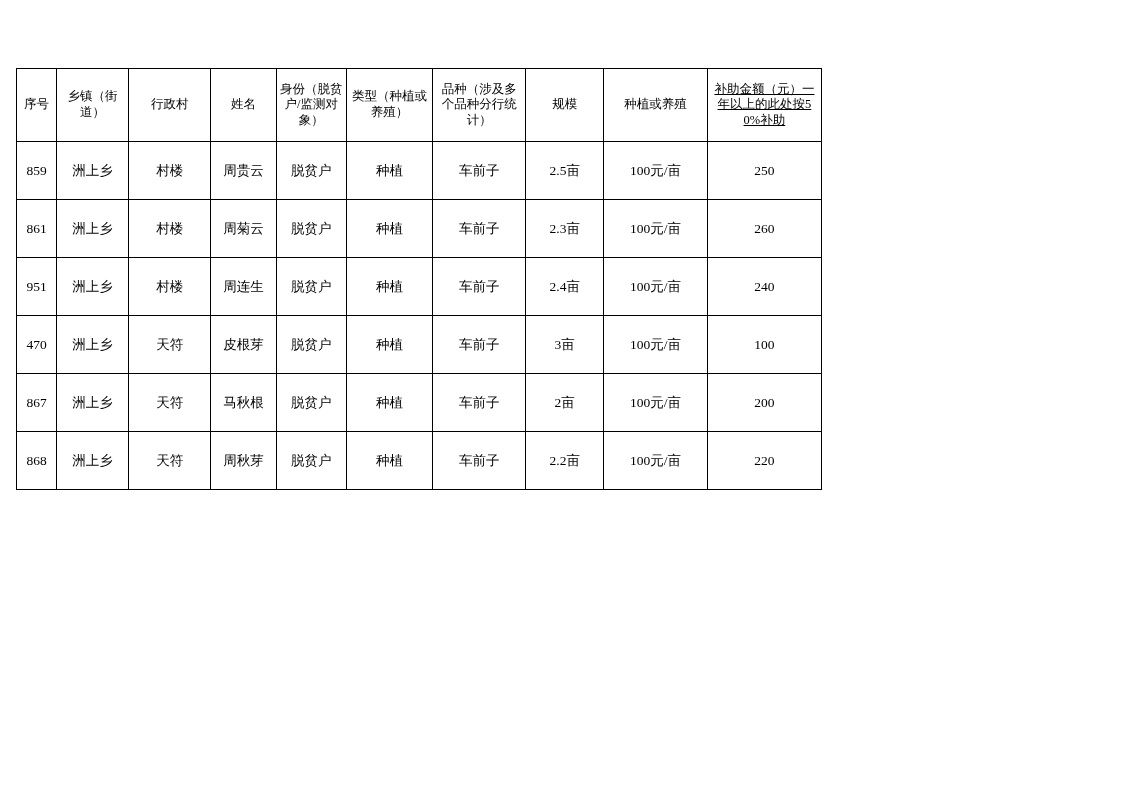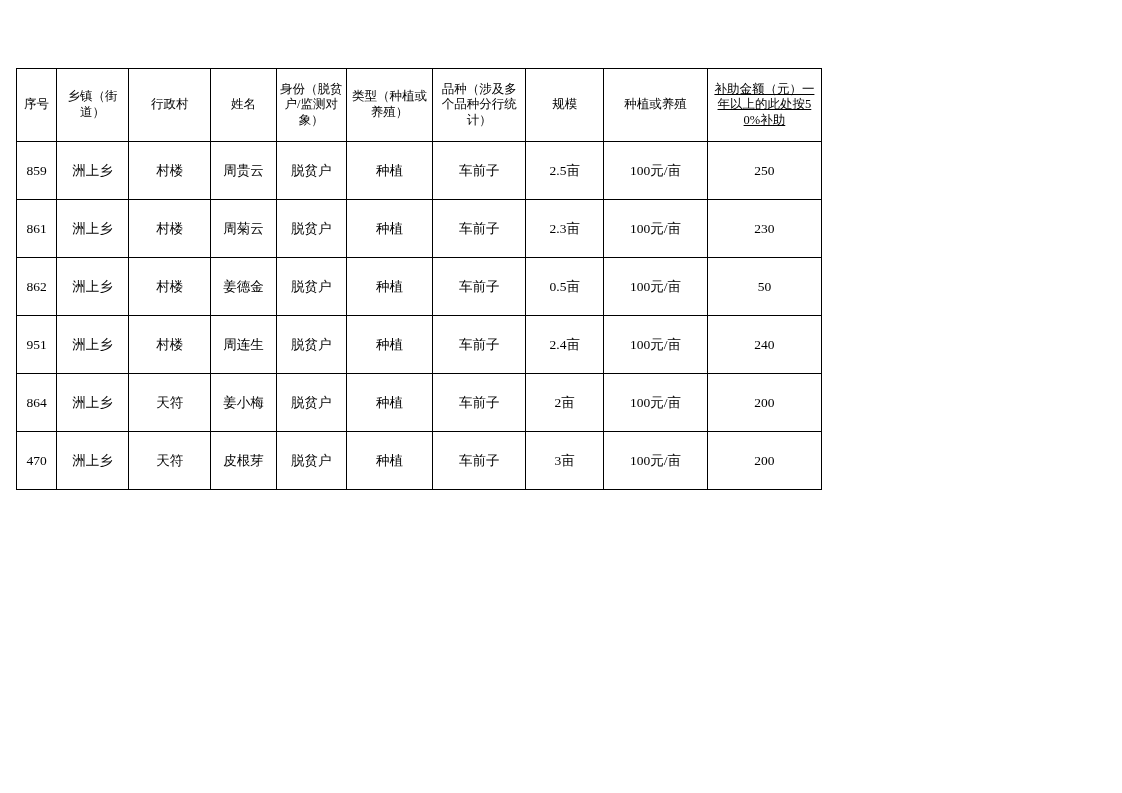--- a/index.html
+++ b/index.html
@@ -127,66 +127,66 @@
         <tr>
           <td class="num-cell">861</td>
           <td>洲上乡</td>
           <td>村楼</td>
           <td>周菊云</td>
           <td>脱贫户</td>
           <td>种植</td>
           <td>车前子</td>
           <td>2.3亩</td>
           <td>100元/亩</td>
-          <td class="num-cell">230</td>
-        </tr>
-        <tr>
-          <td class="num-cell">862</td>
-          <td>洲上乡</td>
-          <td>村楼</td>
-          <td>姜德金</td>
-          <td>脱贫户</td>
-          <td>种植</td>
-          <td>车前子</td>
-          <td>0.5亩</td>
-          <td>100元/亩</td>
-          <td class="num-cell">50</td>
+          <td class="num-cell">260</td>
         </tr>
         <tr>
           <td class="num-cell">951</td>
           <td>洲上乡</td>
           <td>村楼</td>
           <td>周连生</td>
           <td>脱贫户</td>
           <td>种植</td>
           <td>车前子</td>
           <td>2.4亩</td>
           <td>100元/亩</td>
           <td class="num-cell">240</td>
         </tr>
         <tr>
-          <td class="num-cell">864</td>
-          <td>洲上乡</td>
-          <td>天符</td>
-          <td>姜小梅</td>
-          <td>脱贫户</td>
-          <td>种植</td>
-          <td>车前子</td>
-          <td>2亩</td>
-          <td>100元/亩</td>
-          <td class="num-cell">200</td>
-        </tr>
-        <tr>
           <td class="num-cell">470</td>
           <td>洲上乡</td>
           <td>天符</td>
           <td>皮根芽</td>
           <td>脱贫户</td>
           <td>种植</td>
           <td>车前子</td>
           <td>3亩</td>
           <td>100元/亩</td>
+          <td class="num-cell">100</td>
+        </tr>
+        <tr>
+          <td class="num-cell">867</td>
+          <td>洲上乡</td>
+          <td>天符</td>
+          <td>马秋根</td>
+          <td>脱贫户</td>
+          <td>种植</td>
+          <td>车前子</td>
+          <td>2亩</td>
+          <td>100元/亩</td>
           <td class="num-cell">200</td>
+        </tr>
+        <tr>
+          <td class="num-cell">868</td>
+          <td>洲上乡</td>
+          <td>天符</td>
+          <td>周秋芽</td>
+          <td>脱贫户</td>
+          <td>种植</td>
+          <td>车前子</td>
+          <td>2.2亩</td>
+          <td>100元/亩</td>
+          <td class="num-cell">220</td>
         </tr>
       </tbody>
     </table>
   </div>
 </div>
 
 </body></html>

